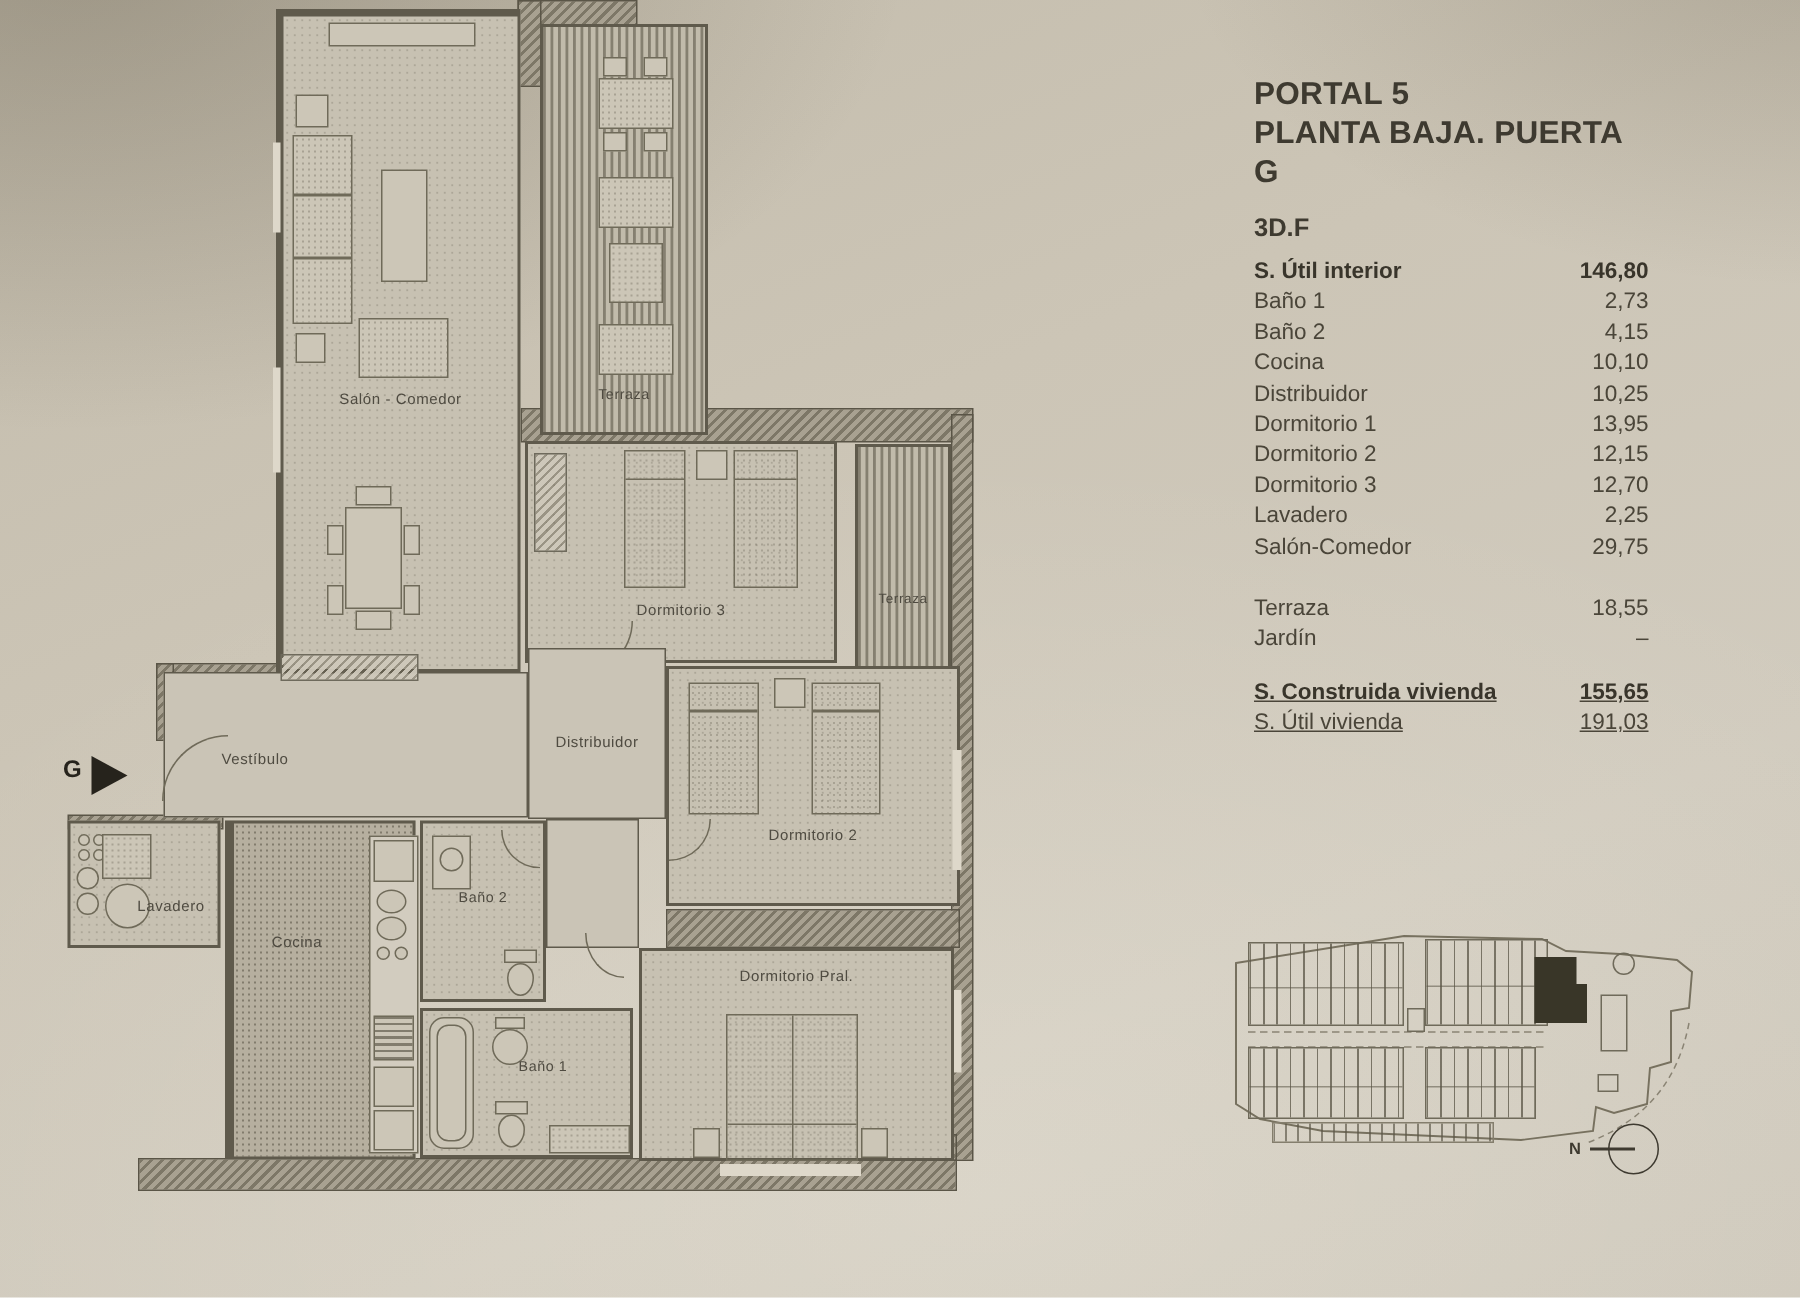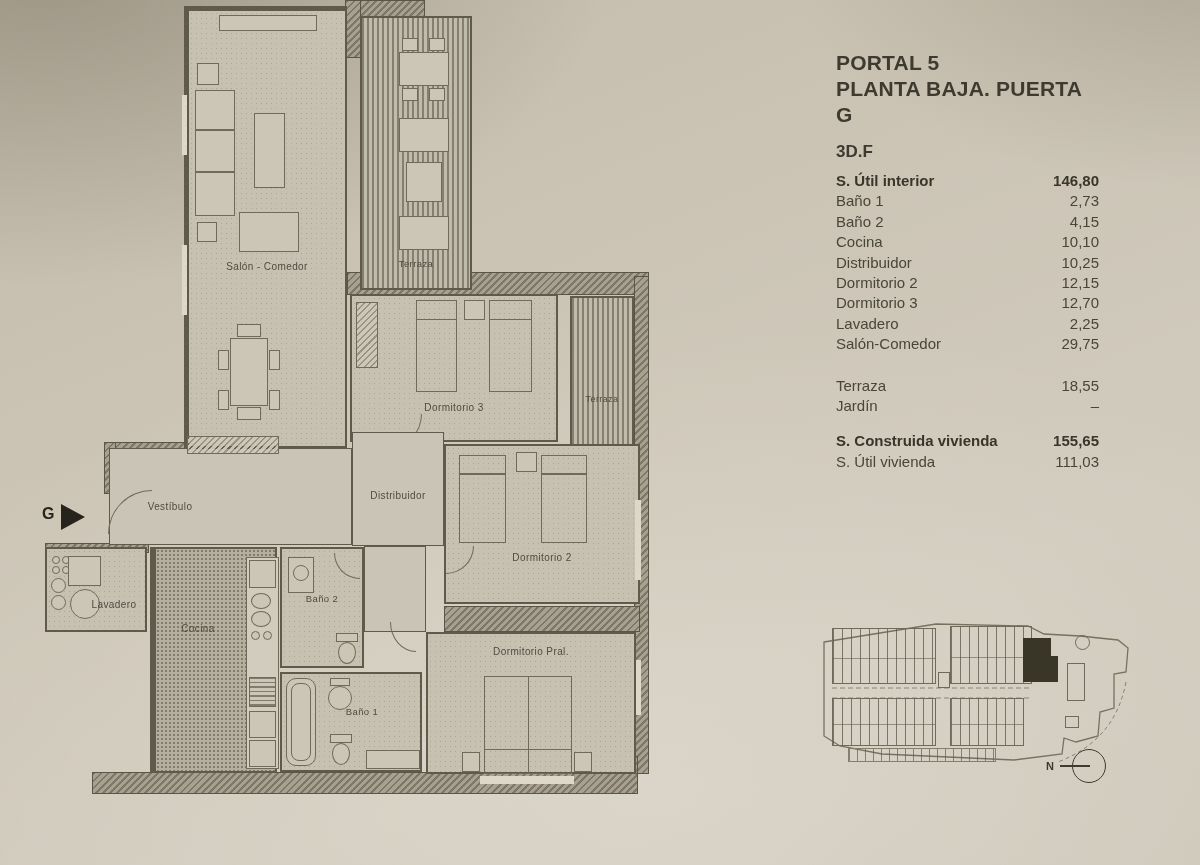--- a/index.html
+++ b/index.html
@@ -70,21 +70,21 @@
   
   .panel { position:absolute; left:836px; top:50px; width:263px; color:#4a4539; }
   .t1 { font-size:21px; font-weight:bold; line-height:26px; color:#3e3a30; letter-spacing:.2px; }
   .unitcode { font-size:17px; font-weight:bold; margin-top:14px; color:#3e3a30; }
   .sup { display:flex; justify-content:space-between; margin-top:13px; font-size:15px; }
   .sup .u { margin-right:14px; font-size:14px; }
   .tbl { margin-top:9px; }
   .row { display:flex; justify-content:space-between; font-size:15px; line-height:20.4px; }
   .row.b { font-weight:bold; color:#39352b; }
   .note { margin-top:19px; font-size:15px; }
-  .mt2 { margin-top:21px; } .mt3 { margin-top:15px; }
+  .mt2 { margin-top:21px; } .mt3 { margin-top:15px;text-decoration:underline; }
   
   .siteplan { position:absolute; left:818px; top:612px; width:352px; height:185px; }
   .sp-units {
     position:absolute; box-sizing:border-box; border:1.1px solid #6f6a5a;
     background-image:
       linear-gradient(rgba(90,85,70,.55), rgba(90,85,70,.55)),
       repeating-linear-gradient(90deg, rgba(90,85,70,.75) 0 1px, transparent 1px 9px);
     background-size:100% 1px, 100% 100%;
     background-position:0 55%, 0 0; background-repeat:no-repeat, repeat;
   }
@@ -260,20 +260,24 @@
         </div>
       <div class="row">
           <span>Cocina</span>
           <span>10,10</span>
         </div>
       <div class="row">
           <span>Distribuidor</span>
           <span>10,25</span>
         </div>
       <div class="row">
+          <span>Dormitorio 1</span>
+          <span>13,95</span>
+        </div>
+      <div class="row">
           <span>Dormitorio 2</span>
           <span>12,15</span>
         </div>
       <div class="row">
           <span>Dormitorio 3</span>
           <span>12,70</span>
         </div>
       <div class="row">
           <span>Lavadero</span>
           <span>2,25</span>
@@ -296,21 +300,21 @@
     </div>
 
 
     <div class="tbl mt3">
       <div class="row b">
           <span>S. Construida vivienda</span>
           <span>155,65</span>
         </div>
       <div class="row">
           <span>S. Útil vivienda</span>
-          <span>111,03</span>
+          <span>191,03</span>
         </div>
     </div>
   </div>
 
   <div class="siteplan">
     <svg width="352" height="185" viewBox="0 0 352 185" style="position:absolute;left:0;top:0;">
       <path d="M6,30 L118,12 L210,14 L226,22 L262,24 L300,28 L310,36 L308,60 L296,62 L296,96 L282,100 L280,124 L258,130 L246,126 L244,142 L196,148 L64,142 L22,134 L6,124 Z" fill="none" stroke="#77715f" stroke-width="1.3"></path>
       <line x1="14" y1="76" x2="214" y2="76" stroke="#8a8474" stroke-width="1" stroke-dasharray="5 3"></line>
       <line x1="14" y1="86" x2="214" y2="86" stroke="#8a8474" stroke-width="1" stroke-dasharray="5 3"></line>
       <path d="M308,70 C300,112 276,136 240,150" fill="none" stroke="#8a8474" stroke-width="1" stroke-dasharray="4 3"></path>

